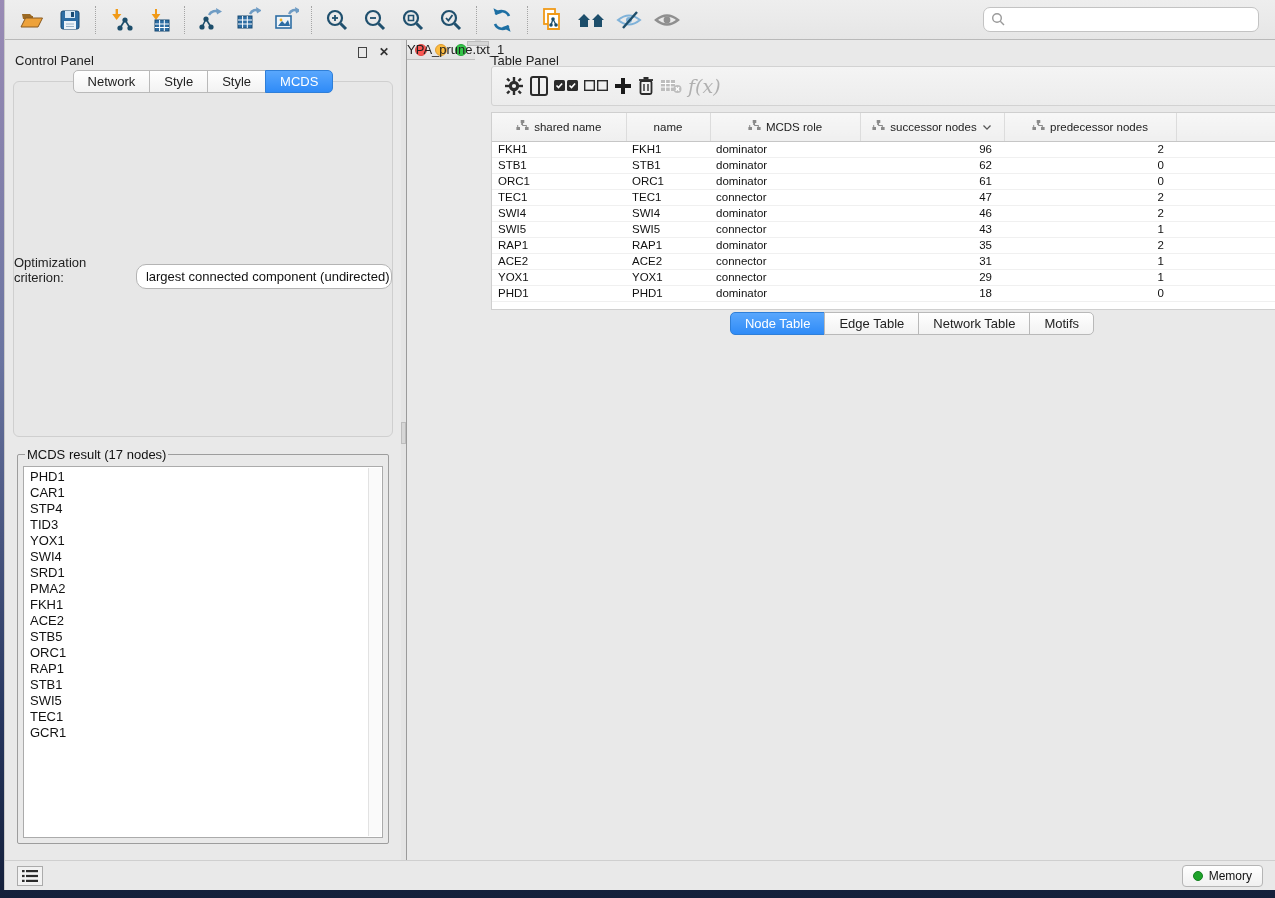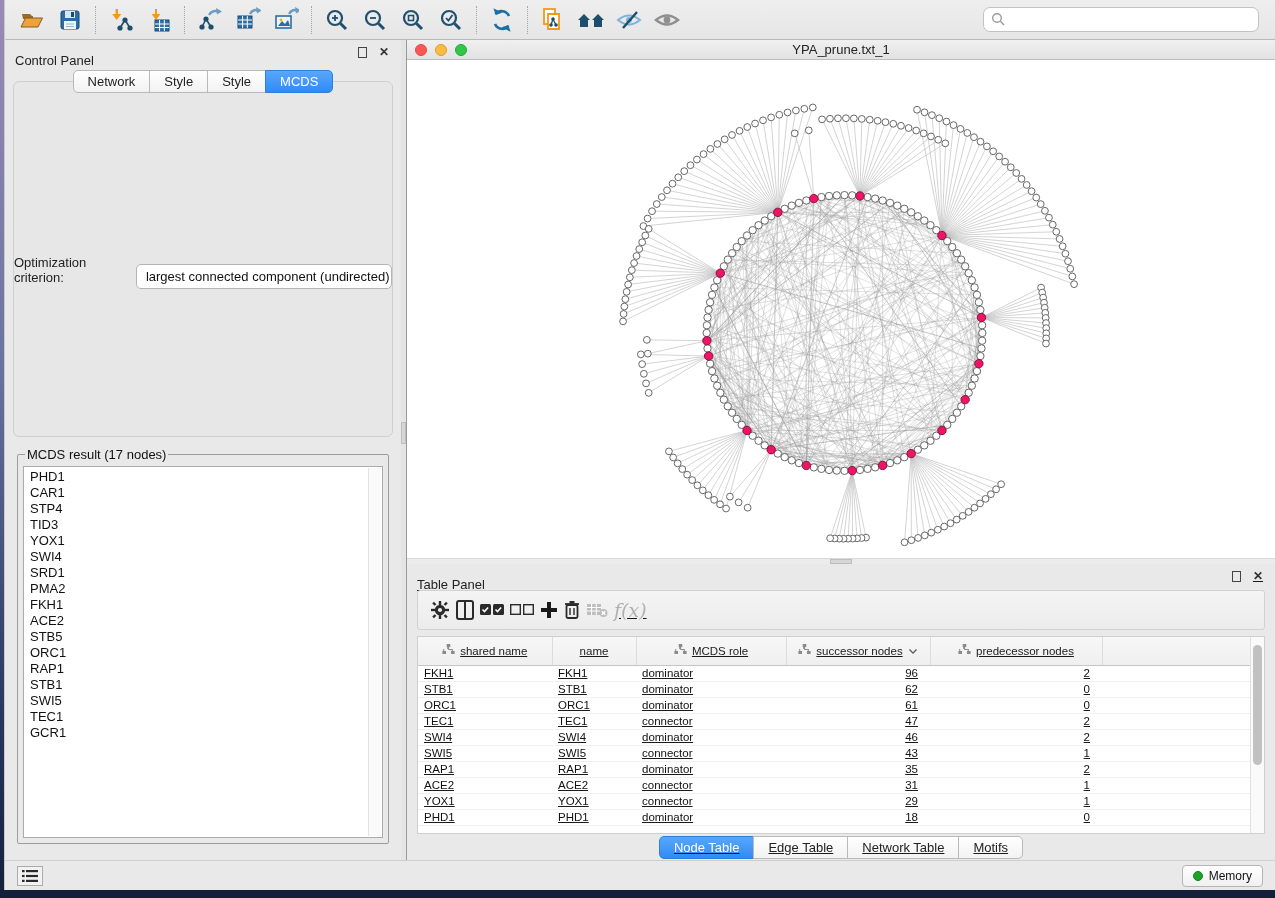--- a/index.html
+++ b/index.html
@@ -44,21 +44,21 @@
   }
   .seg-tab:first-child { border-radius:5px 0 0 5px; margin-left:0; }
   .seg-tab:last-child { border-radius:0 5px 5px 0; }
   .seg-tab.active { background:linear-gradient(#59a7fd,#2f8bf7); border-color:#2f7fd8; color:#fff; }
   .tab-content {
     margin:-12px 8px 0 8px; border:1px solid #cfcfcf; border-radius:6px; background:#e7e7e7;
     height:356px; flex:0 0 356px; padding-top:34px; display:flex; align-items:center;
   }
   .opt-label { font-size:13px; color:#222; margin-bottom:12px; }
   .dropdown {
-    width:264px; height:25px; background:#fff; border:1px solid #b4b4b4; border-radius:5px;
+    width:264px; height:25px; background:#fff; border:1px solid #b4b4b4; border-radius:10px;
     display:flex; align-items:center; overflow:hidden; cursor:default;
   }
   .dropdown .val { flex:1; padding:0 9px; font-size:13px; color:#111; white-space:nowrap; }
   .dropdown .cap {
     width:21px; height:21px; margin-right:2px; border-radius:4px;
     background:linear-gradient(#6cb1fe,#2f8bf7); display:flex; flex-direction:column; align-items:center; justify-content:center; gap:1px;
   }
   .btn-row { display:flex; gap:16px; margin-top:16px; }
   .btn {
     padding:4px 16px; background:linear-gradient(#ffffff,#f1f1f1); border:1px solid #b5b5b5; border-radius:5px;
@@ -75,21 +75,21 @@
     font-size:13px; color:#111; padding:2px 0 0 6px; line-height:16px;
   }
   .result-scroll {
     position:absolute; top:1px; right:1px; bottom:1px; width:13px;
     background:#fafafa; border-left:1px solid #e2e2e2;
   }
   
   .v-splitter { width:6px; flex:0 0 6px; background:#e4e4e4; border-right:1px solid #9a9a9a; position:relative; cursor:col-resize; }
   .v-splitter .handle { position:absolute; top:382px; left:0; width:5px; height:22px; background:#d6d6d6; border:1px solid #bdbdbd; }
   
-  .right-pane { flex:1; display:flex; flex-direction:column; min-width:0;text-decoration:underline; }
+  .right-pane { flex:1; display:flex; flex-direction:row; min-width:0; }
   .net-titlebar {
     height:20px; flex:0 0 20px; background:linear-gradient(#f0f0f0,#e2e2e2); border-bottom:1px solid #bdbdbd;
     display:flex; align-items:center; position:relative; padding:0 8px;
   }
   .traffic { display:flex; gap:8px; }
   .light { width:12px; height:12px; border-radius:50%; }
   .light.red { background:#fc5753; border:1px solid #df4743; }
   .light.yellow { background:#fdbc40; border:1px solid #de9c33; }
   .light.green { background:#33c748; border:1px solid #27a53a; }
   .net-title { position:absolute; left:0; right:0; text-align:center; font-size:13px; color:#222; }

